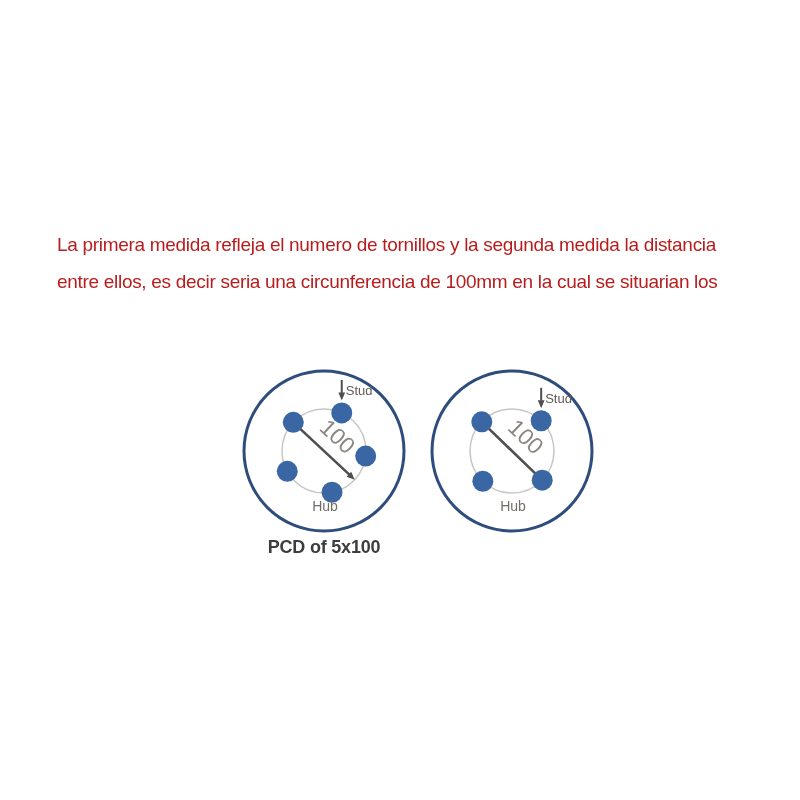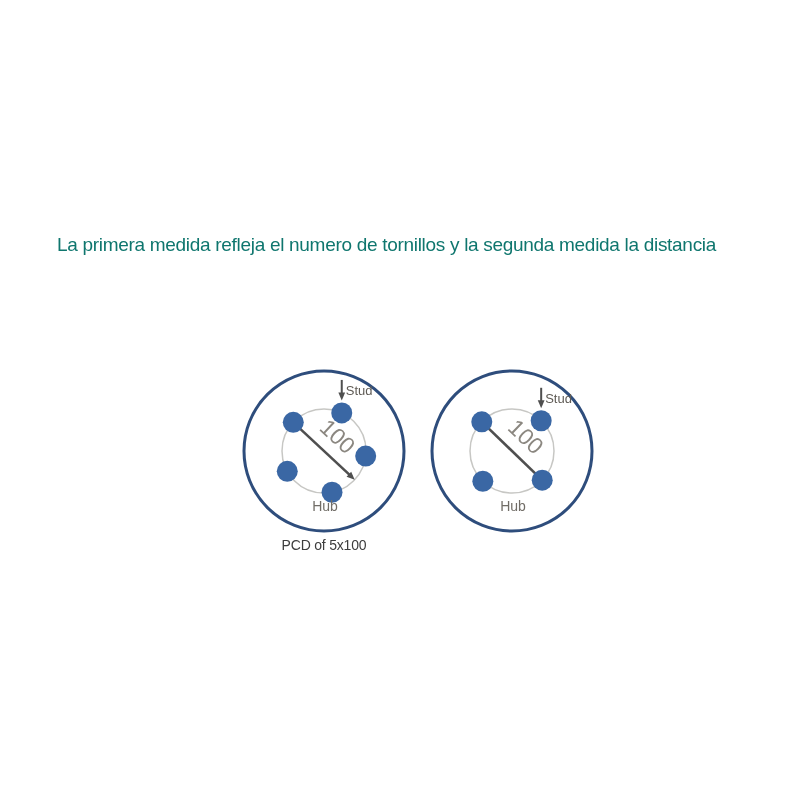--- a/index.html
+++ b/index.html
@@ -16,47 +16,48 @@
     font-family: "Liberation Sans", sans-serif;
   }
   .paragraph {
     position: absolute;
     left: 57px;
     top: 226px;
     width: 700px;
     font-size: 19px;
     letter-spacing: -0.3px;
     line-height: 37px;
-    color: #0f766e;
+    color: #b91c1c;
   }
   .diagram {
     position: absolute;
     top: 359px;
     width: 190px;
     text-align: center;
   }
   .diagram.left  { left: 229px; }
   .diagram.right { left: 417px; }
   .diagram svg { display: block; }
   .caption {
     margin-top: -12px;
-    font-size: 14px;
-    font-weight: normal;
+    font-size: 18px;
+    font-weight: bold;
     letter-spacing: -0.2px;
     color: #3d3d3d;
     white-space: nowrap;
   }
 </style>
 </head>
 <body>
 
 <div class="canvas">
 
   <div class="paragraph">
     <div>La primera medida refleja el numero de tornillos y la segunda medida la distancia</div>
+    <div>entre ellos, es decir seria una circunferencia de 100mm en la cual se situarian los</div>
   </div>
 
   <div class="diagram left">
     <svg width="190" height="190" viewBox="0 0 190 190">
         <circle cx="95" cy="92" r="80" fill="none" stroke="#2e4d7c" stroke-width="3"></circle>
         <circle cx="95" cy="92" r="42" fill="none" stroke="#c7c7c4" stroke-width="1.5"></circle>
         <line x1="67.20855933847152" y1="66.08406231762505" x2="122.79144066152848" y2="117.91593768237495" stroke="#4f4f4f" stroke-width="2.6"></line>
         <polygon points="64.28314453199484,63.35606887737506 72.4527685691607,66.32545317236986 67.8151797207357,71.29865834338023" fill="#4f4f4f"></polygon>
         <polygon points="125.71685546800516,120.64393112262493 117.5472314308393,117.67454682763012 122.1848202792643,112.70134165661976" fill="#4f4f4f"></polygon>
         <text x="103.18398032074998" y="83.22375558056996" fill="#8b8780" font-size="23" text-anchor="middle" transform="rotate(43 103.18398032074998 83.22375558056996)" font-family="&quot;Liberation Sans&quot;, sans-serif">100</text>

